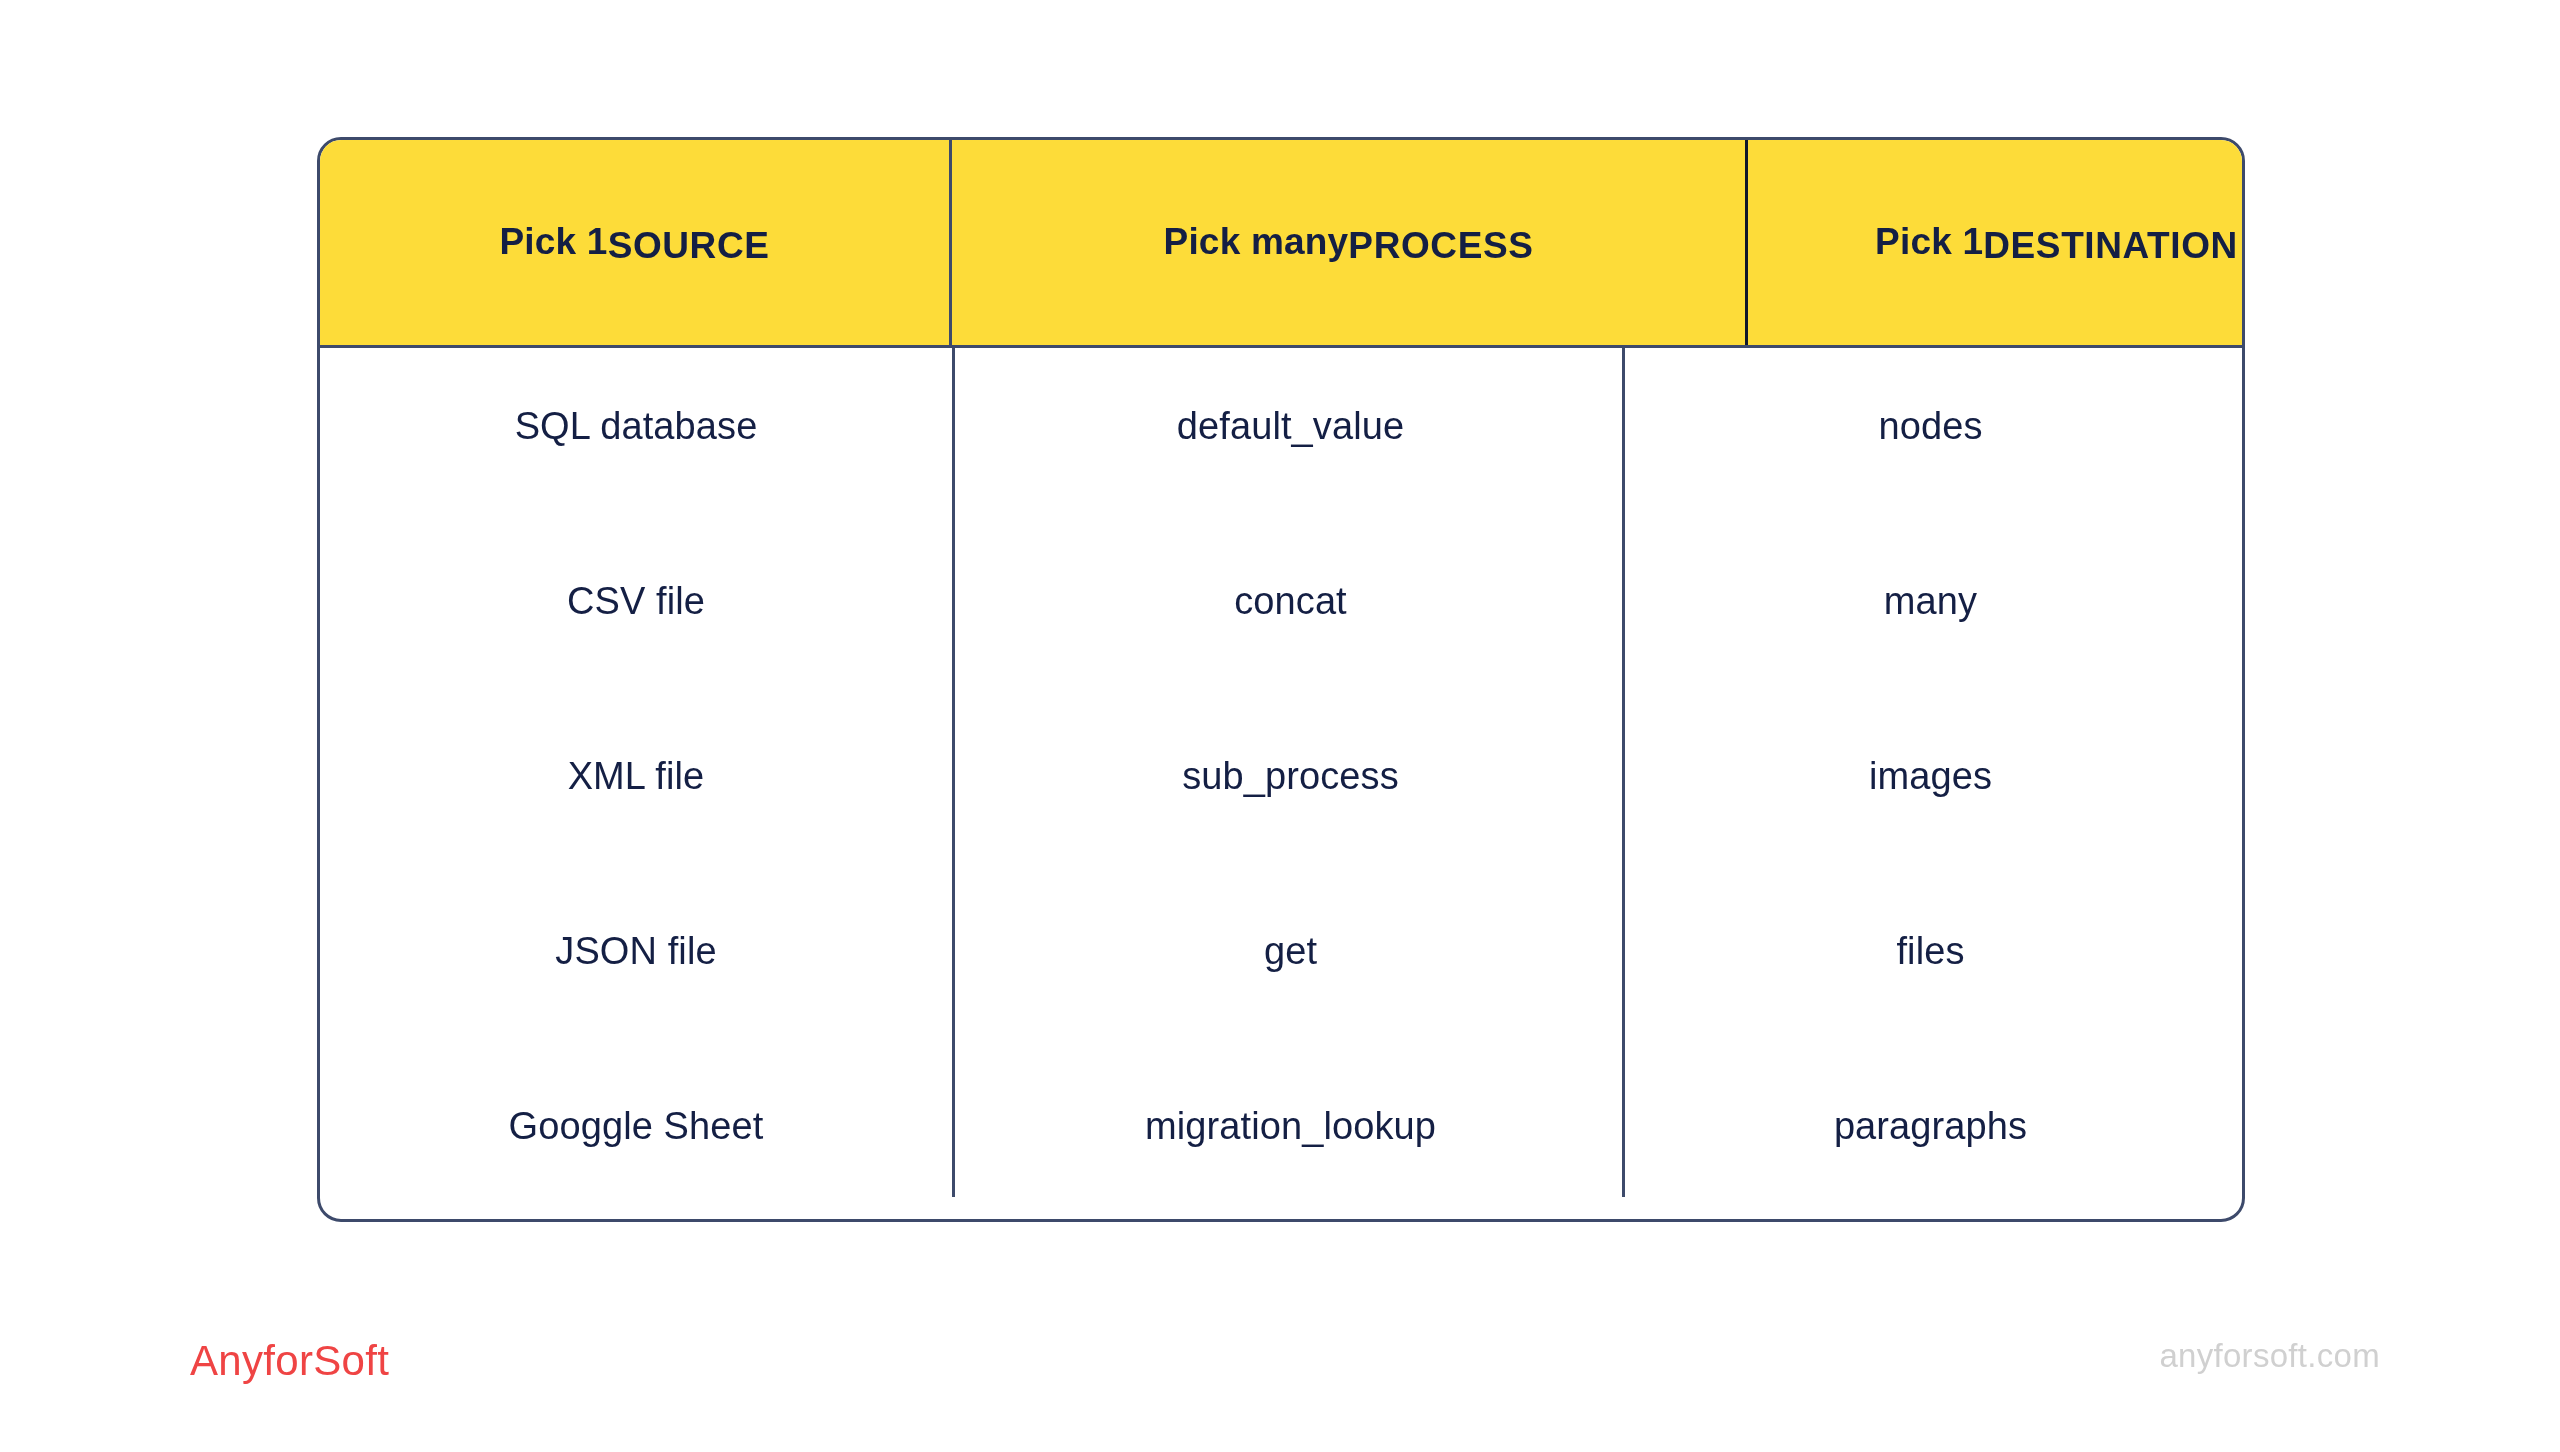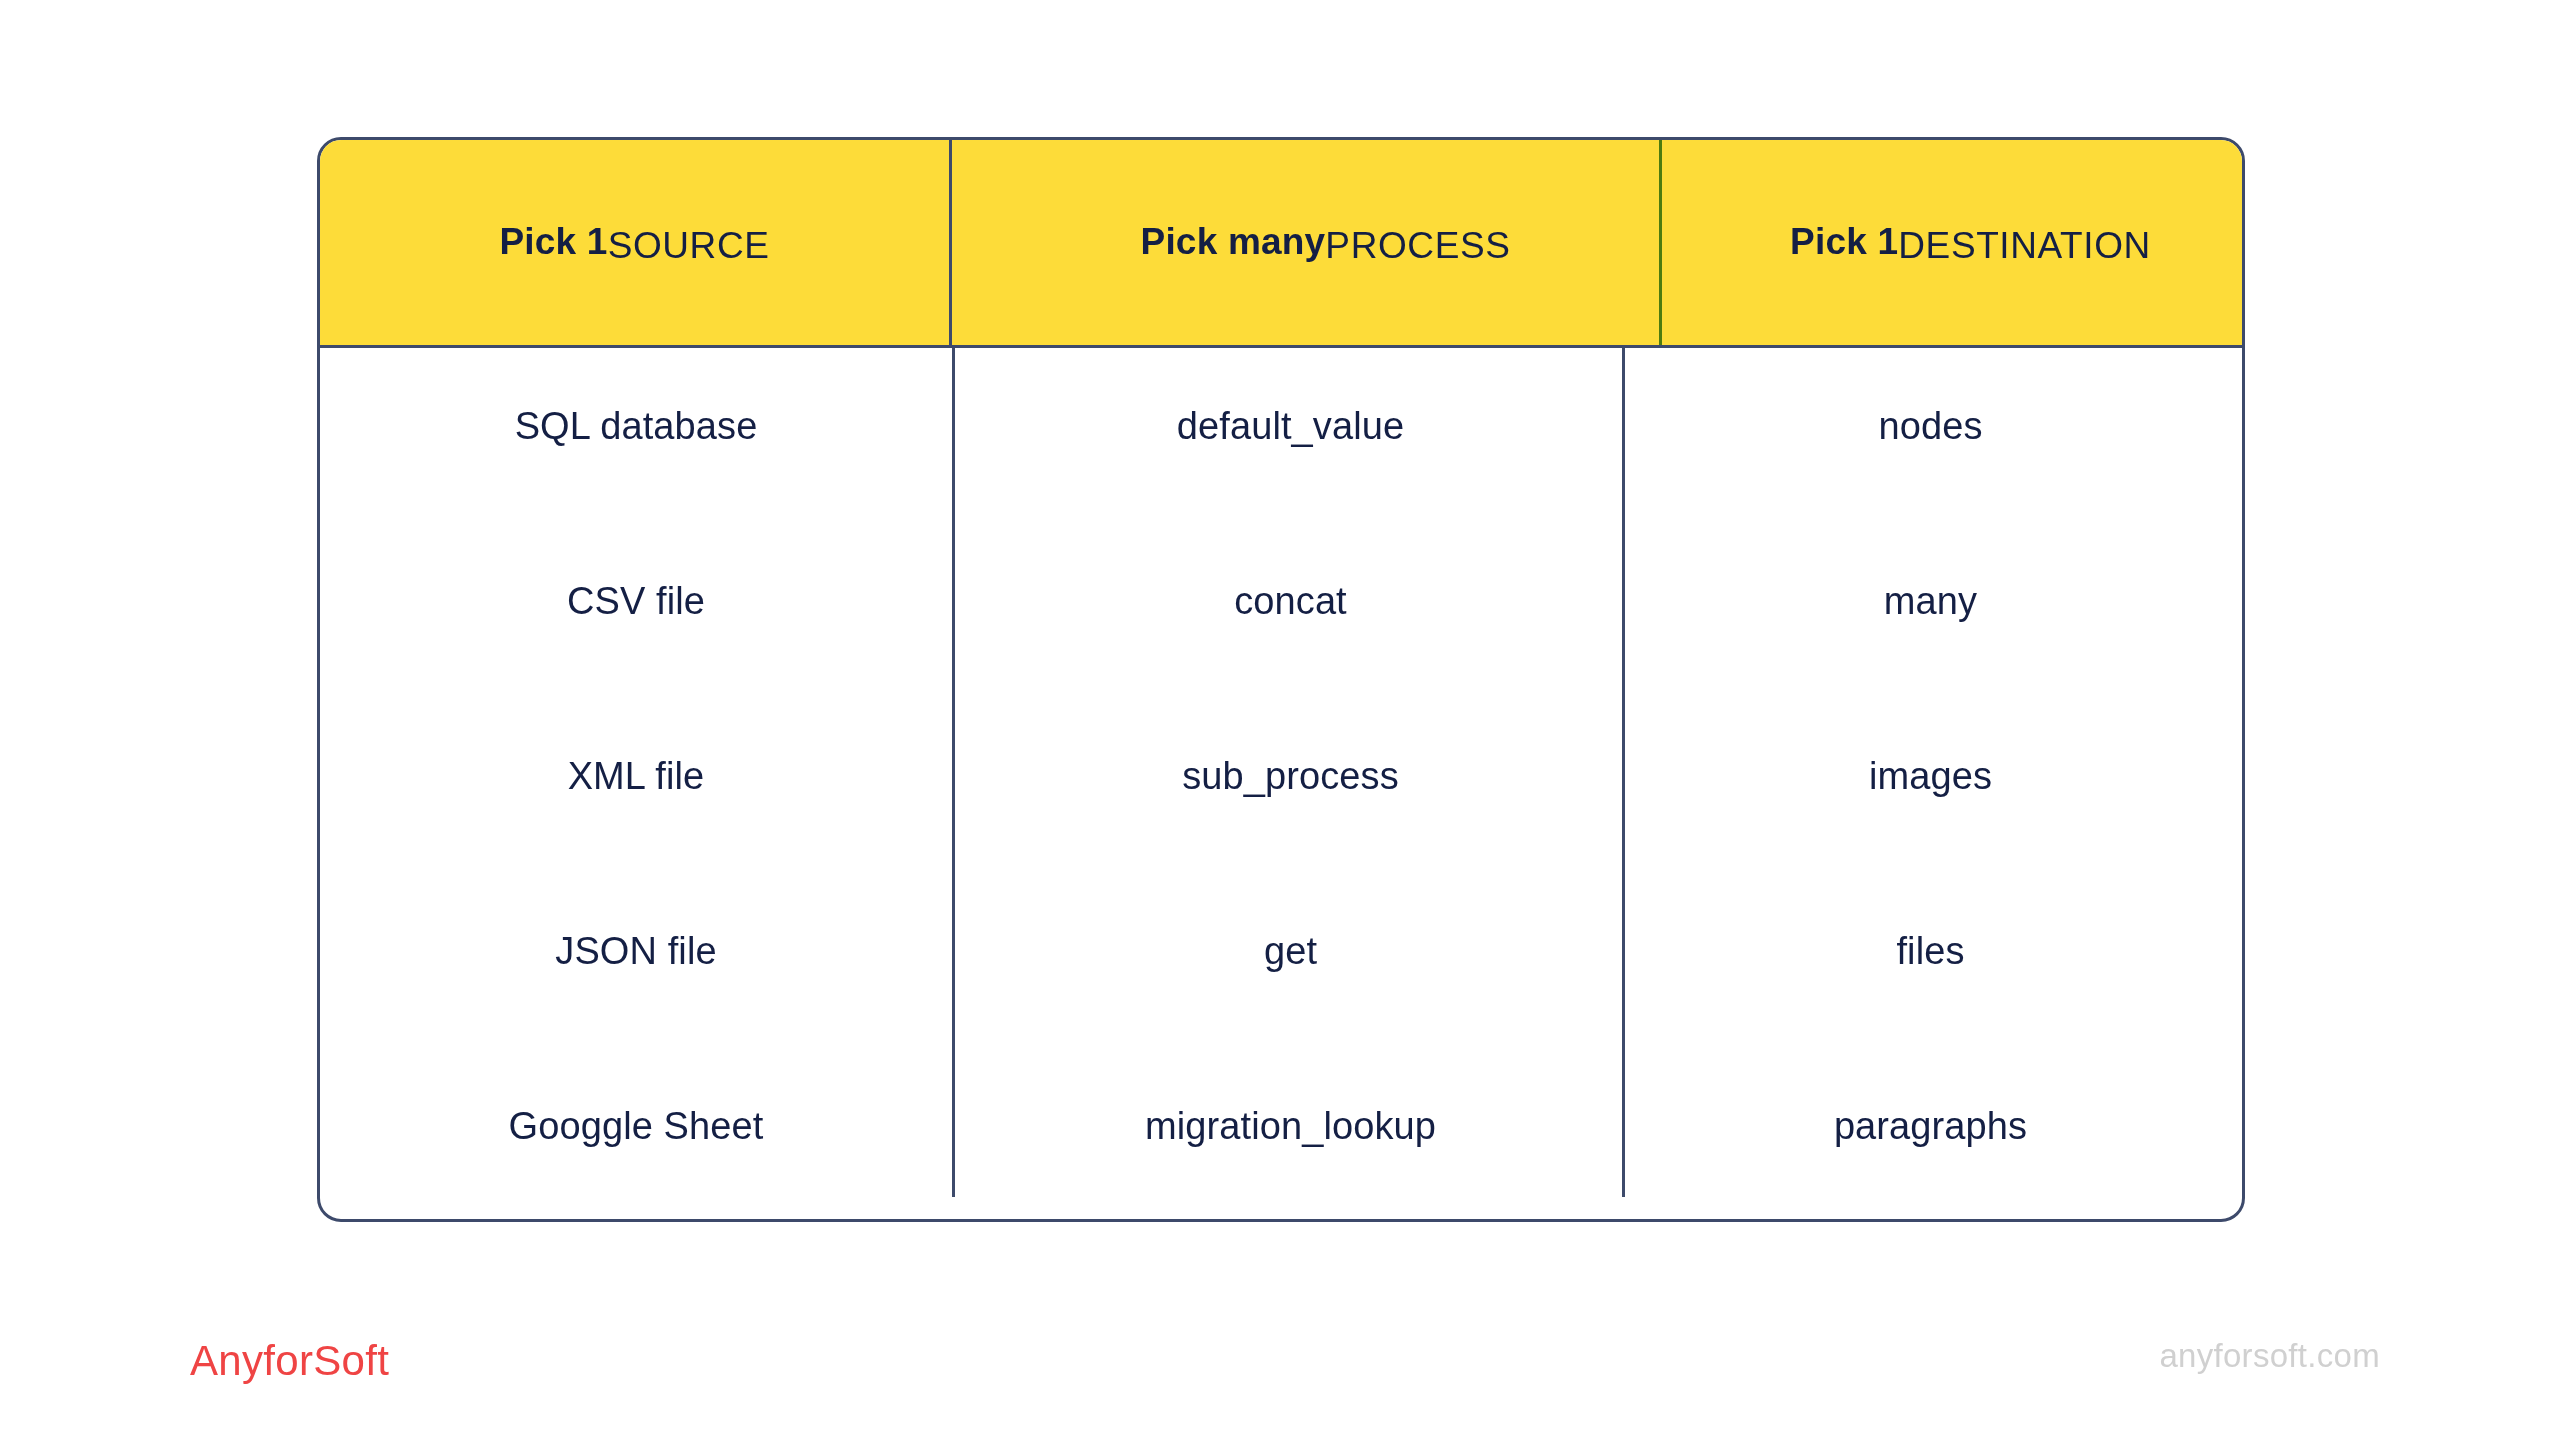--- a/index.html
+++ b/index.html
@@ -51,31 +51,31 @@
     box-sizing: border-box;
     display: flex;
     flex-direction: row;
     align-items: center;
     justify-content: center;
     color: #141F44;
     text-align: center;
     line-height: 1.30;
   }
   .th-1 { width: 632px; border-right: 3px solid #3d4a6b; }
-  .th-2 { width: 670px; border-right: 3px solid #4d7c0f; margin-left: 40px; }
+  .th-2 { width: 796px; border-right: 3px solid #0f172a; }
   .th-3 { width: 617px; }
 
   .th-line1 {
     font-size: 37px;
     font-weight: bold;
     letter-spacing: 0.2px;
   }
   .th-line2 {
     font-size: 37px;
-    font-weight: normal;
+    font-weight: bold;
     letter-spacing: 0.6px;
     margin-top: 7px;
   }
 
   
   .tbody {
     flex: 1 1 auto;
     display: flex;
     position: relative;
   }

